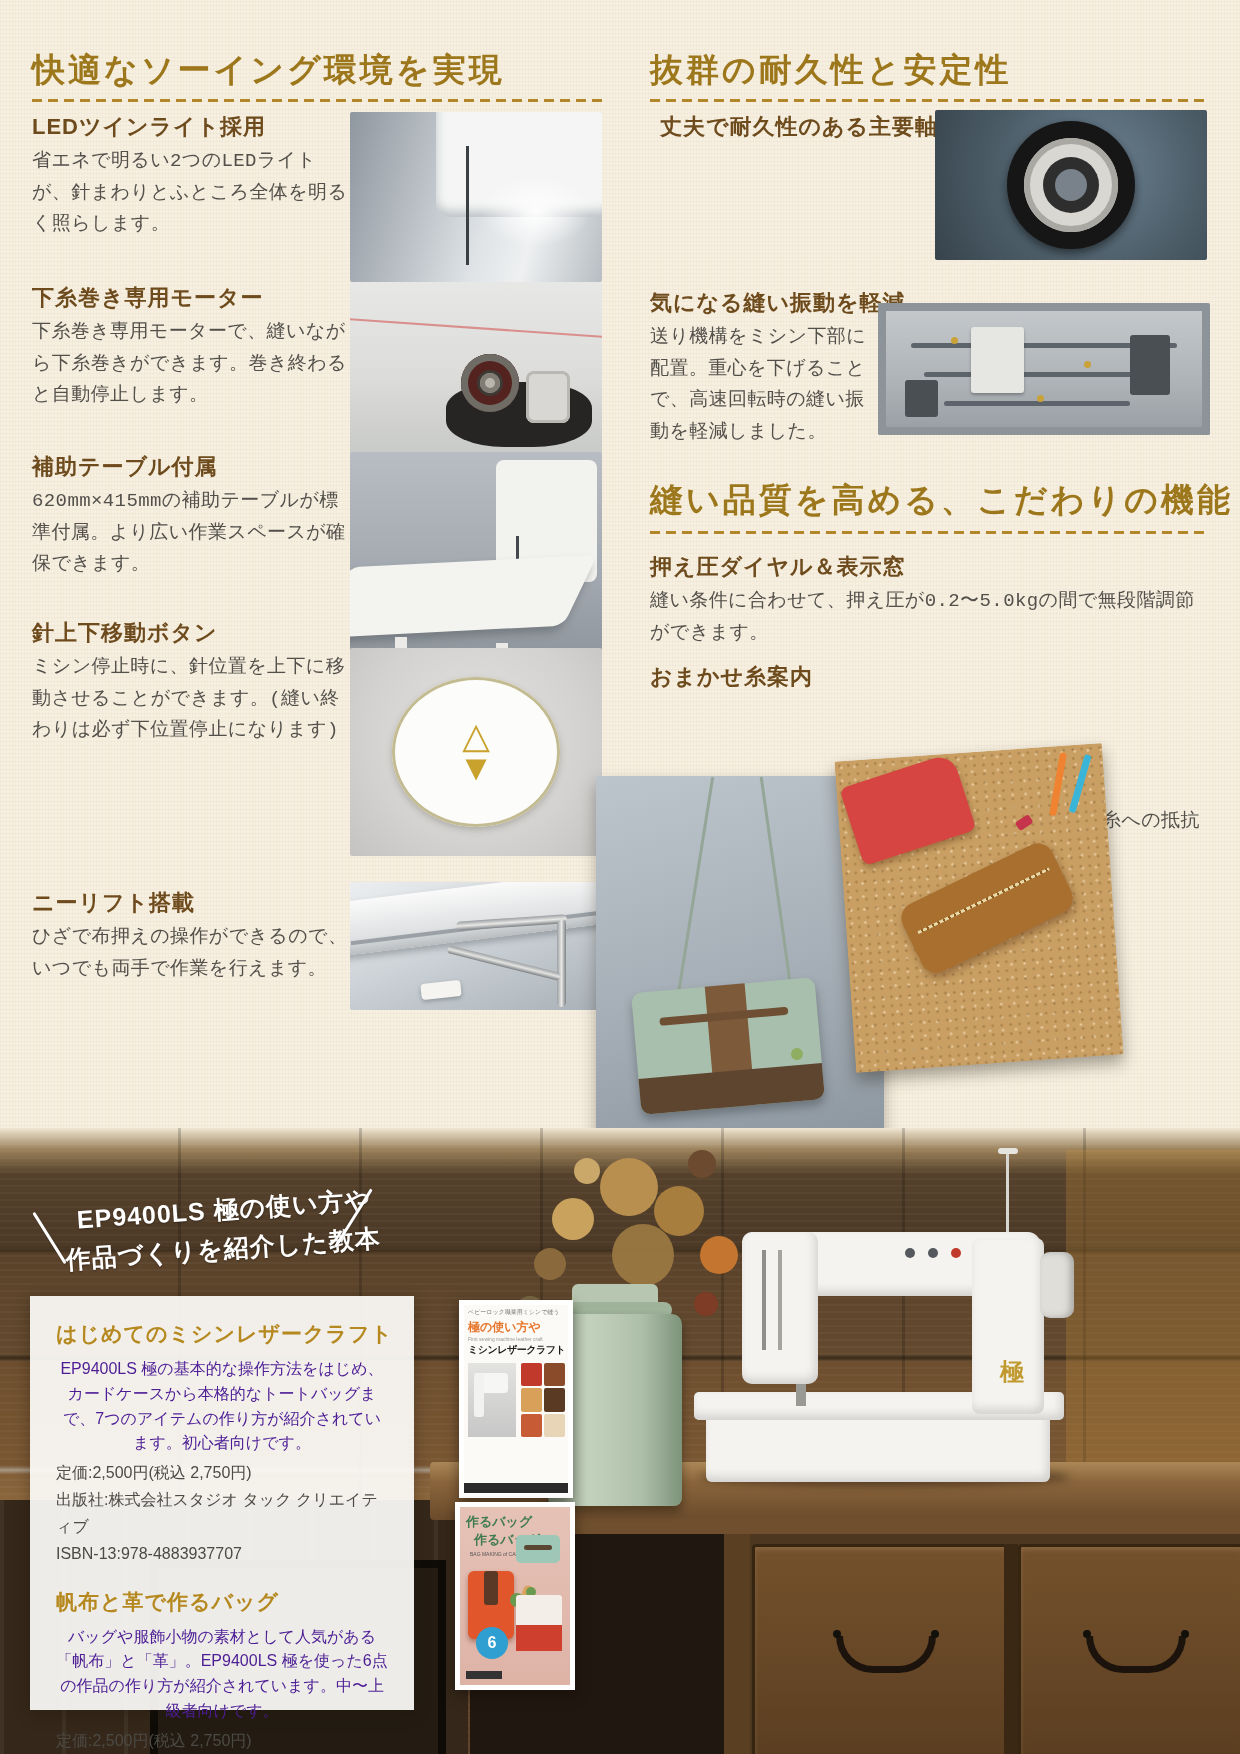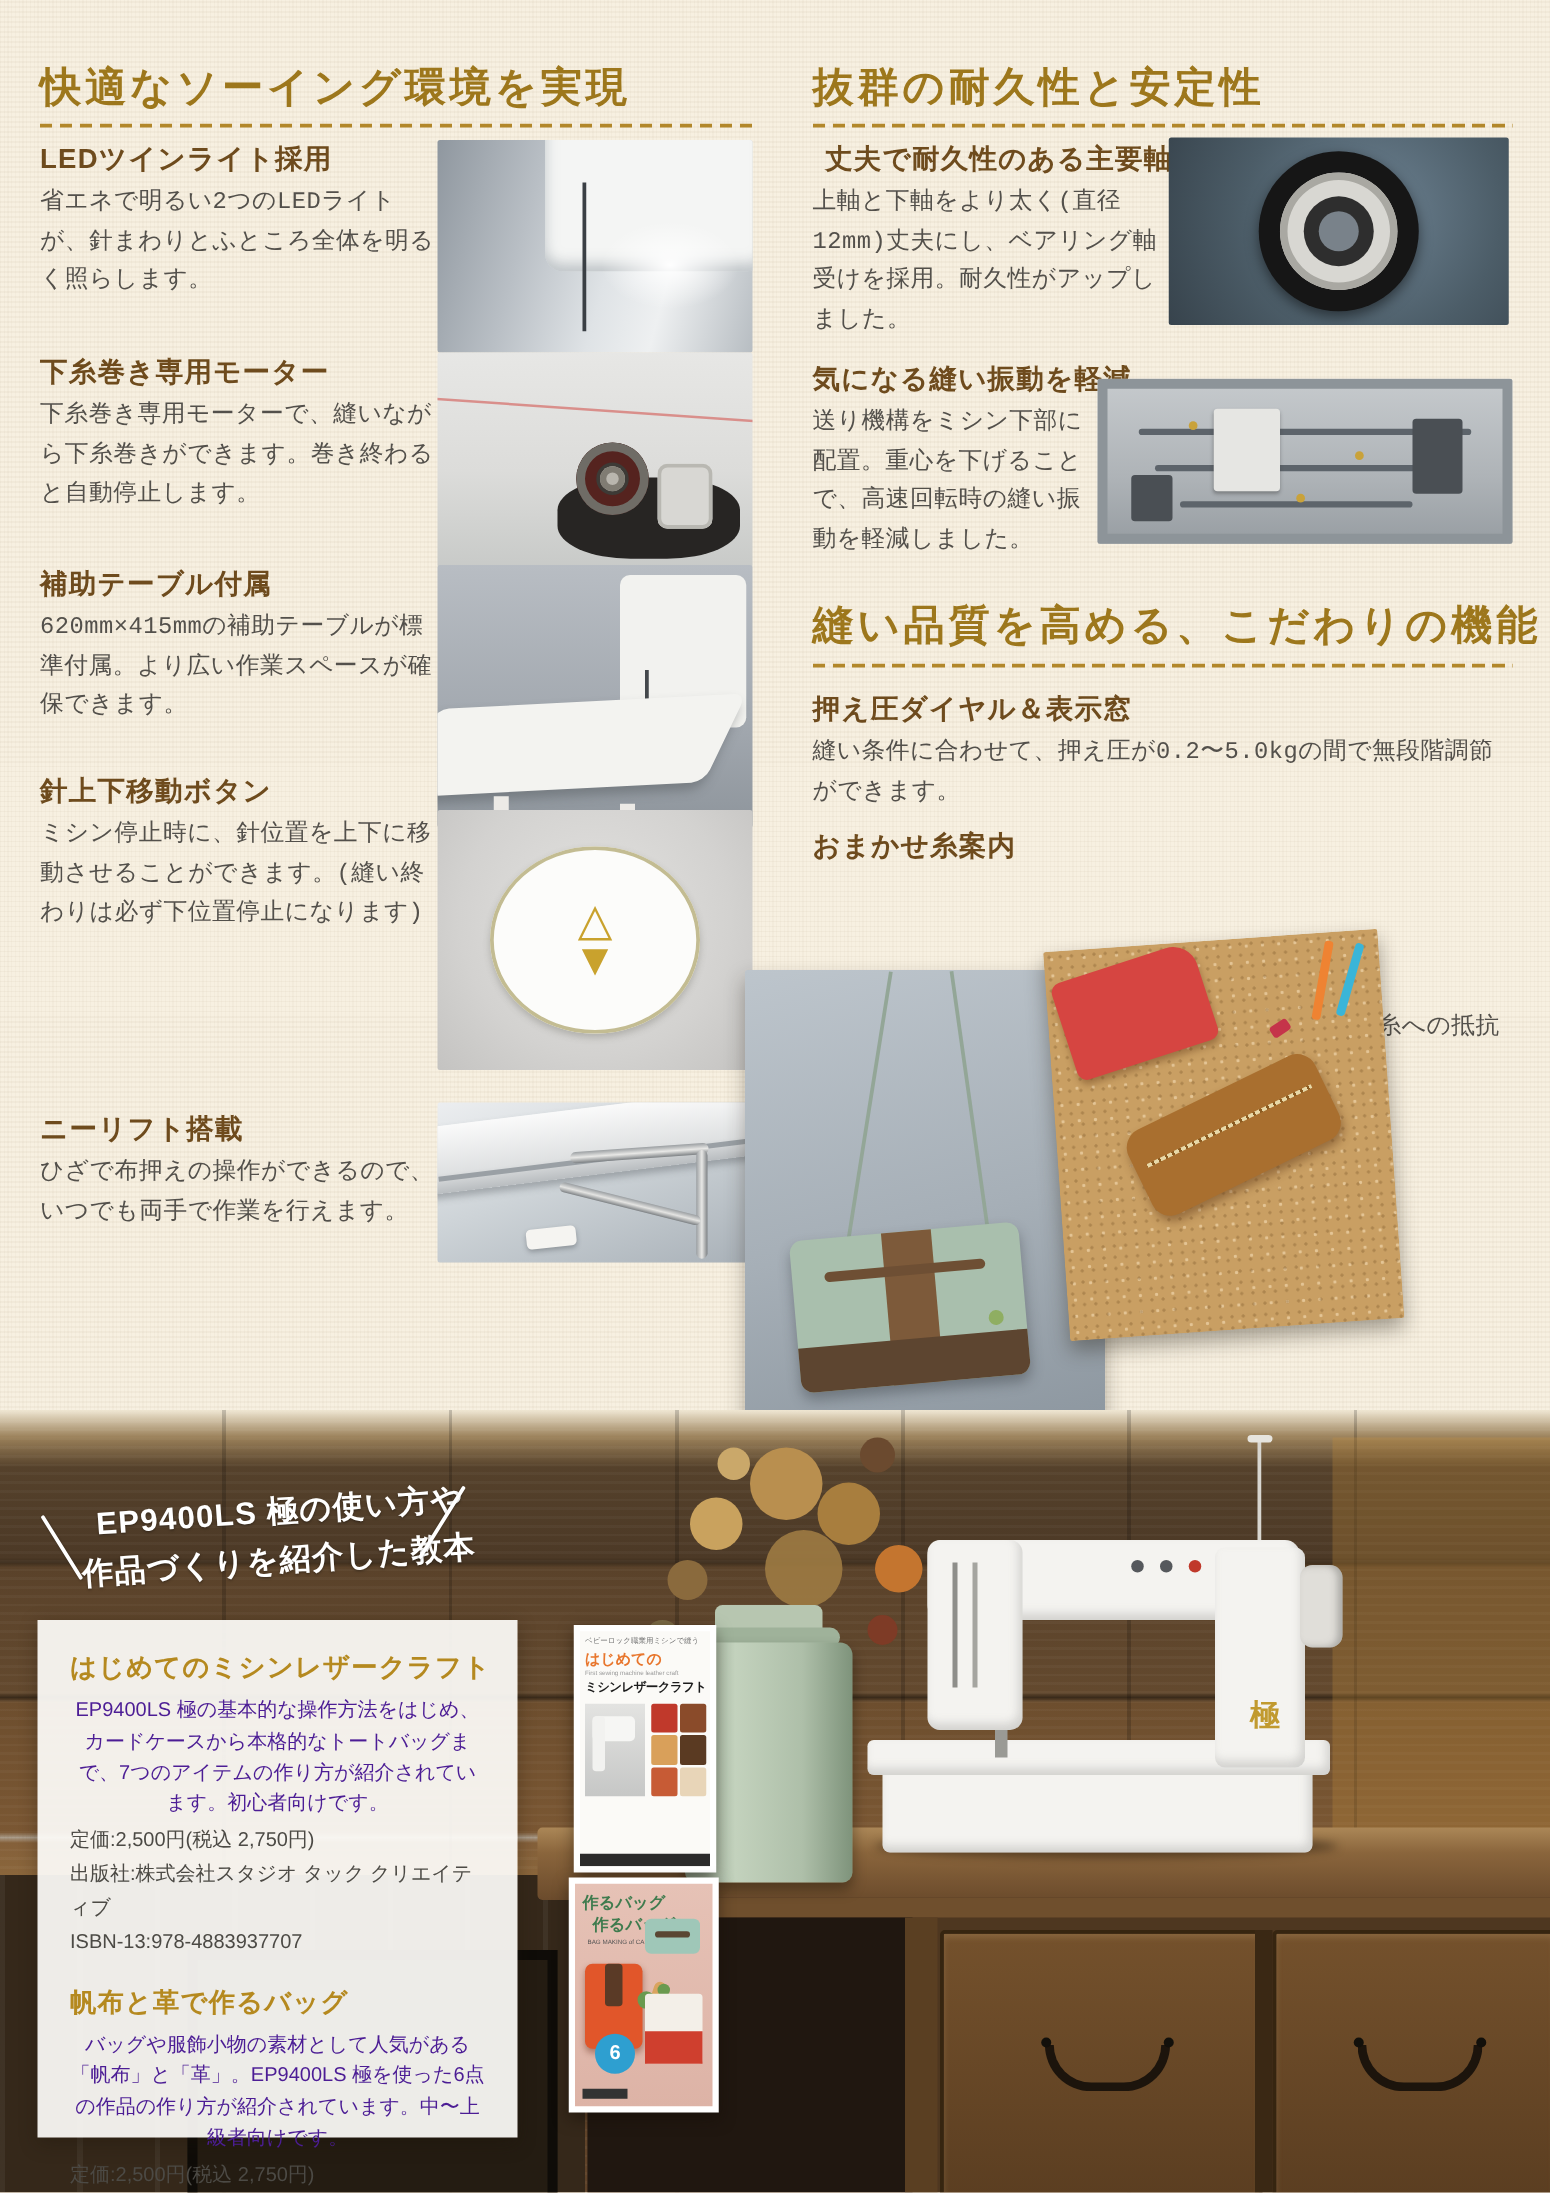--- a/index.html
+++ b/index.html
@@ -168,21 +168,20 @@
     <div class="rodh"></div>
     <div class="rodv"></div>
     <div class="rodd"></div>
     <div class="pad"></div>
   </div>
 
   <div class="abs sec-title" style="left:650px;top:48px;">抜群の耐久性と安定性</div>
   <div class="abs dash" style="left:650px;top:99px;width:560px;"></div>
 
   <div class="abs fh" style="left:660px;top:112px;">丈夫で耐久性のある主要軸</div>
-  <div class="abs fb" style="left:650px;top:146px;width:288px;">上軸と下軸をより太く(直径12mm)丈夫にし、ベアリング軸受けを採用。耐久性がアップしました。</div>
   <div class="ph ph-bear" style="left:935px;top:110px;width:272px;height:150px;">
     <div class="r1"></div>
     <div class="r2"></div>
     <div class="r3"></div>
     <div class="r4"></div>
   </div>
 
   <div class="abs fh" style="left:650px;top:288px;">気になる縫い振動を軽減</div>
   <div class="abs fb" style="left:650px;top:322px;width:230px;">送り機構をミシン下部に配置。重心を下げることで、高速回転時の縫い振動を軽減しました。</div>
   <div class="ph ph-vib" style="left:878px;top:303px;width:332px;height:132px;">
@@ -293,21 +292,21 @@
     <div class="gap"></div>
     <p class="bk-title">帆布と革で作るバッグ</p>
     <p class="bk-body">バッグや服飾小物の素材として人気がある「帆布」と「革」。EP9400LS 極を使った6点の作品の作り方が紹介されています。中〜上級者向けです。</p>
     <p class="bk-meta">定価:2,500円(税込 2,750円)</p>
 
   </div>
 
   <div class="abs cover" style="left:459px;top:1300px;width:114px;height:198px;">
     <div class="inner cov1-inner">
       <div class="cov1-tag">ベビーロック職業用ミシンで縫う</div>
-      <div class="cov1-acc">はじめての</div>
+      <div class="cov1-acc">極の使い方や</div>
       <div class="cov1-eng">First sewing machine leather craft</div>
       <div class="cov1-main">ミシンレザークラフト</div>
       <div class="cov1-mach">
           <div class="mm"></div>
           <div class="mp"></div>
         </div>
       <div class="cov1-items">
         <div style="background:#c0392b;"></div>
           <div style="background:#8a4b2a;"></div>
         <div style="background:#d9a05a;"></div>

